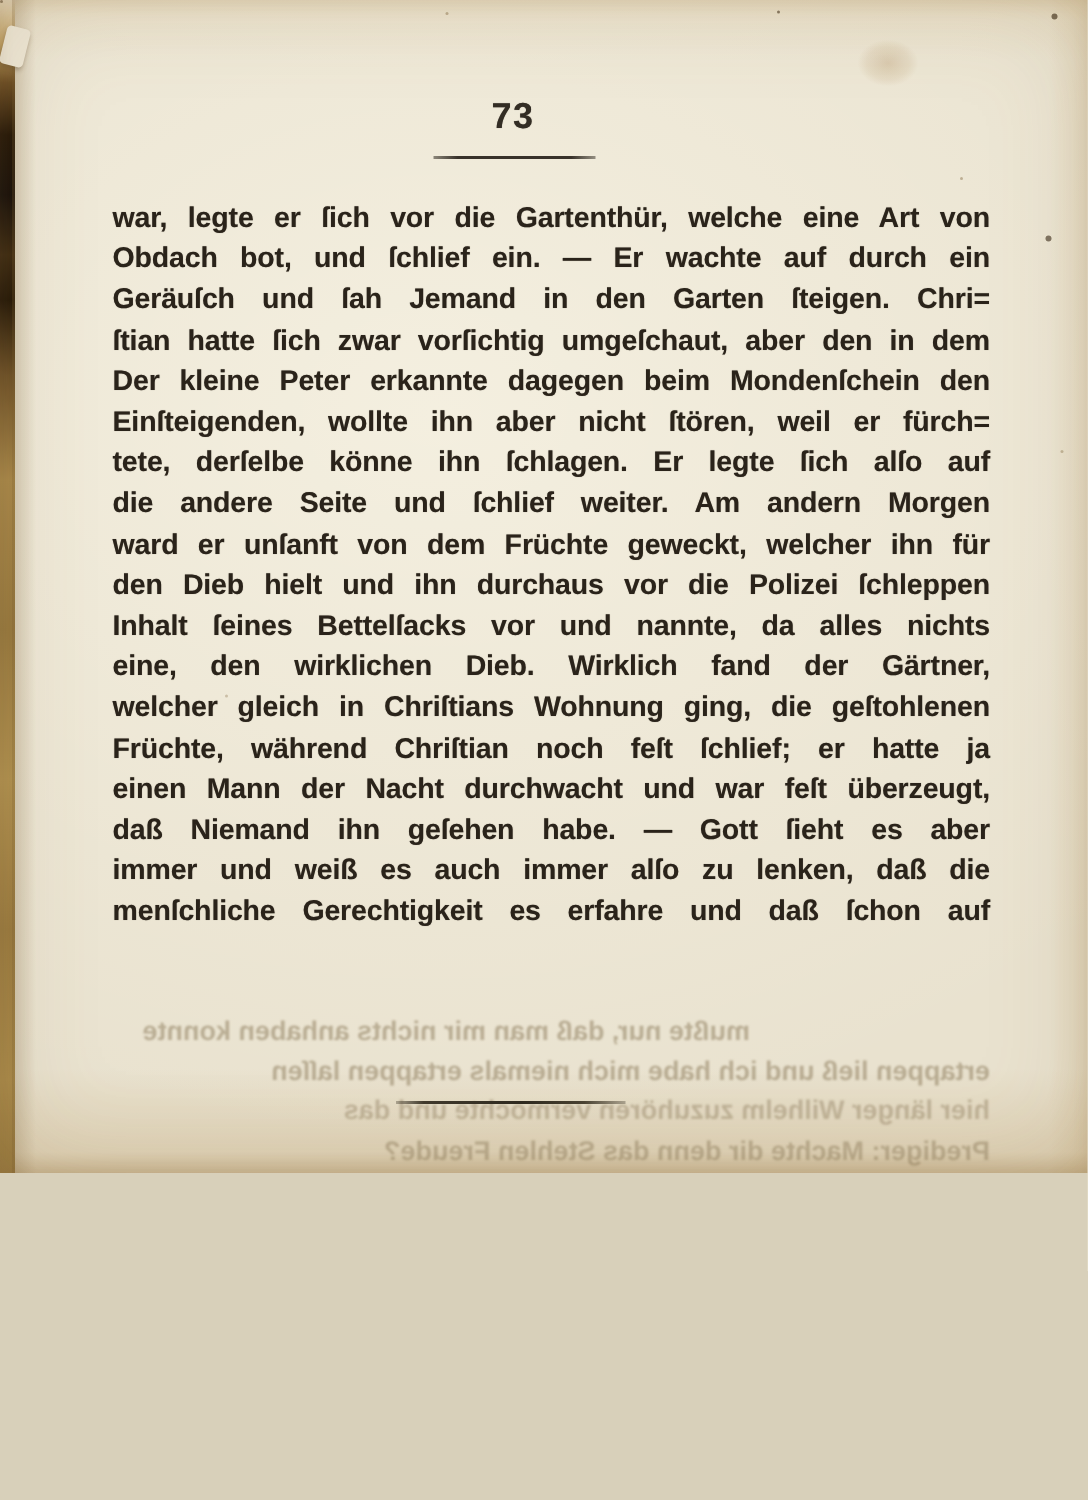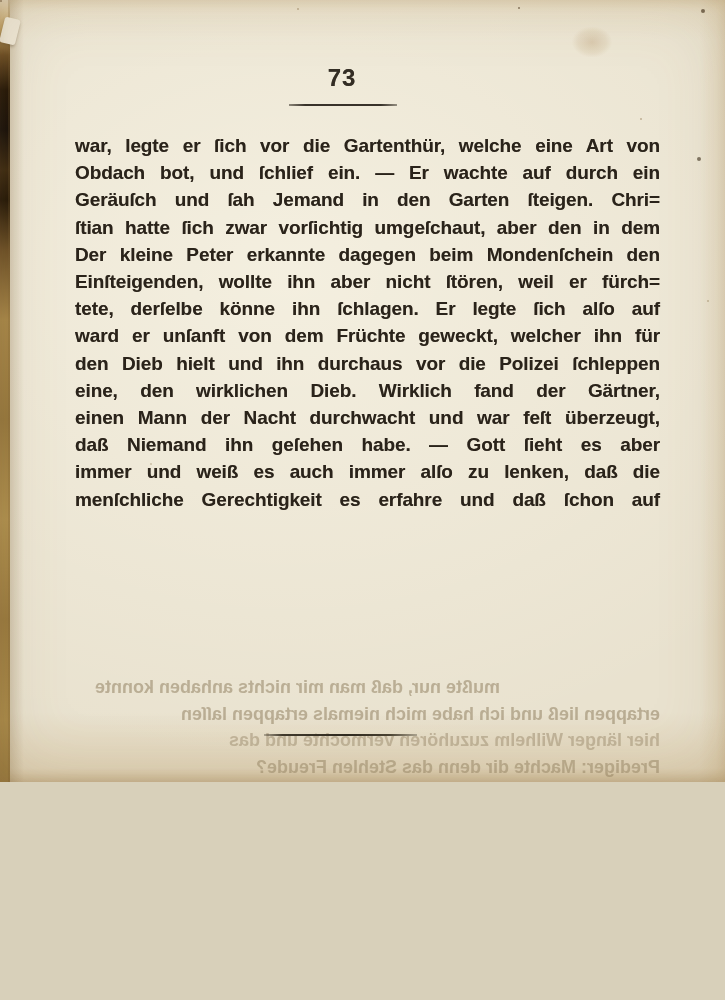--- a/index.html
+++ b/index.html
@@ -106,23 +106,27 @@
     </div>
 
   <div class="textblock" id="para-0">
       <div class="line">war, legte er ſich vor die Gartenthür, welche eine Art von</div>
       <div class="line">Obdach bot, und ſchlief ein. — Er wachte auf durch ein</div>
       <div class="line">Geräuſch und ſah Jemand in den Garten ſteigen. Chri=</div>
       <div class="line">ſtian hatte ſich zwar vorſichtig umgeſchaut, aber den in dem</div>
       <div class="line">Der kleine Peter erkannte dagegen beim Mondenſchein den</div>
       <div class="line">Einſteigenden, wollte ihn aber nicht ſtören, weil er fürch=</div>
       <div class="line">tete, derſelbe könne ihn ſchlagen. Er legte ſich alſo auf</div>
+      <div class="line">die andere Seite und ſchlief weiter. Am andern Morgen</div>
       <div class="line">ward er unſanft von dem Früchte geweckt, welcher ihn für</div>
       <div class="line">den Dieb hielt und ihn durchaus vor die Polizei ſchleppen</div>
+      <div class="line">Inhalt ſeines Bettelſacks vor und nannte, da alles nichts</div>
       <div class="line">eine, den wirklichen Dieb. Wirklich fand der Gärtner,</div>
+      <div class="line">welcher gleich in Chriſtians Wohnung ging, die geſtohlenen</div>
+      <div class="line">Früchte, während Chriſtian noch feſt ſchlief; er hatte ja</div>
       <div class="line">einen Mann der Nacht durchwacht und war feſt überzeugt,</div>
       <div class="line">daß Niemand ihn geſehen habe. — Gott ſieht es aber</div>
       <div class="line">immer und weiß es auch immer alſo zu lenken, daß die</div>
       <div class="line">menſchliche Gerechtigkeit es erfahre und daß ſchon auf</div>
     </div>
 
   <div class="divider"></div>
 
   <div class="textblock" id="para-1">
       <div class="line indent">Im Anfang hörte Wilhelm nur mürriſch zu; er hatte</div>

